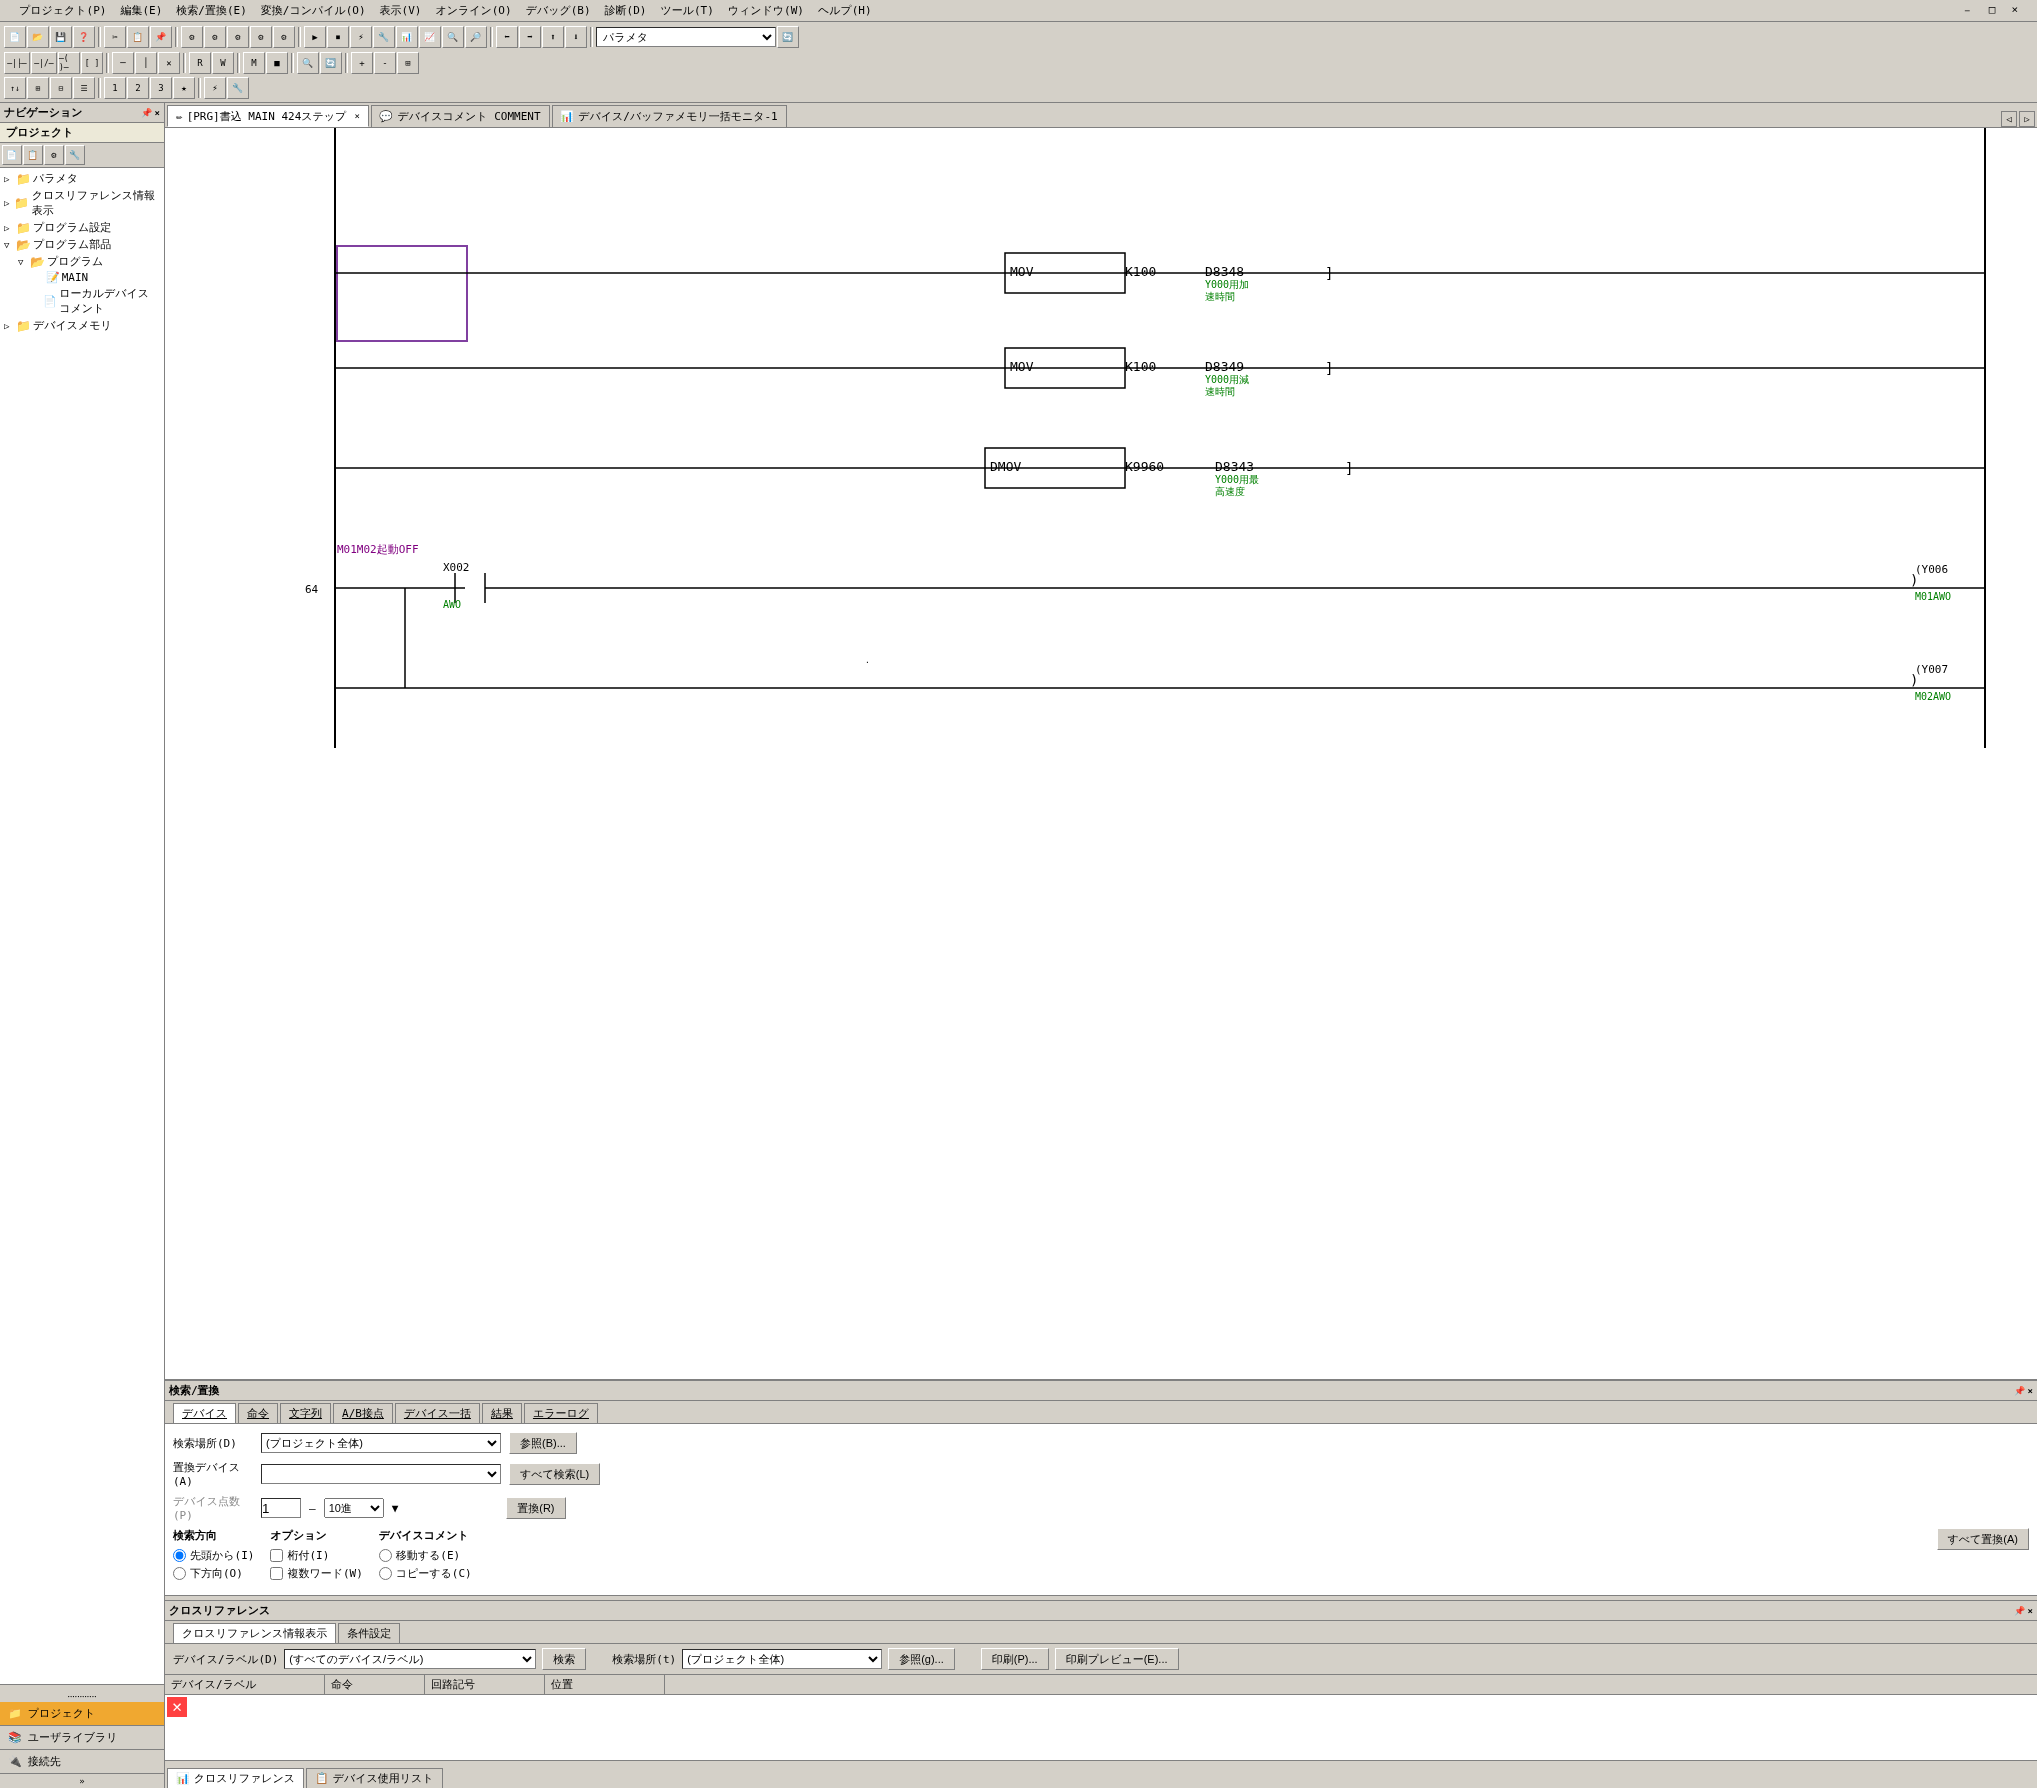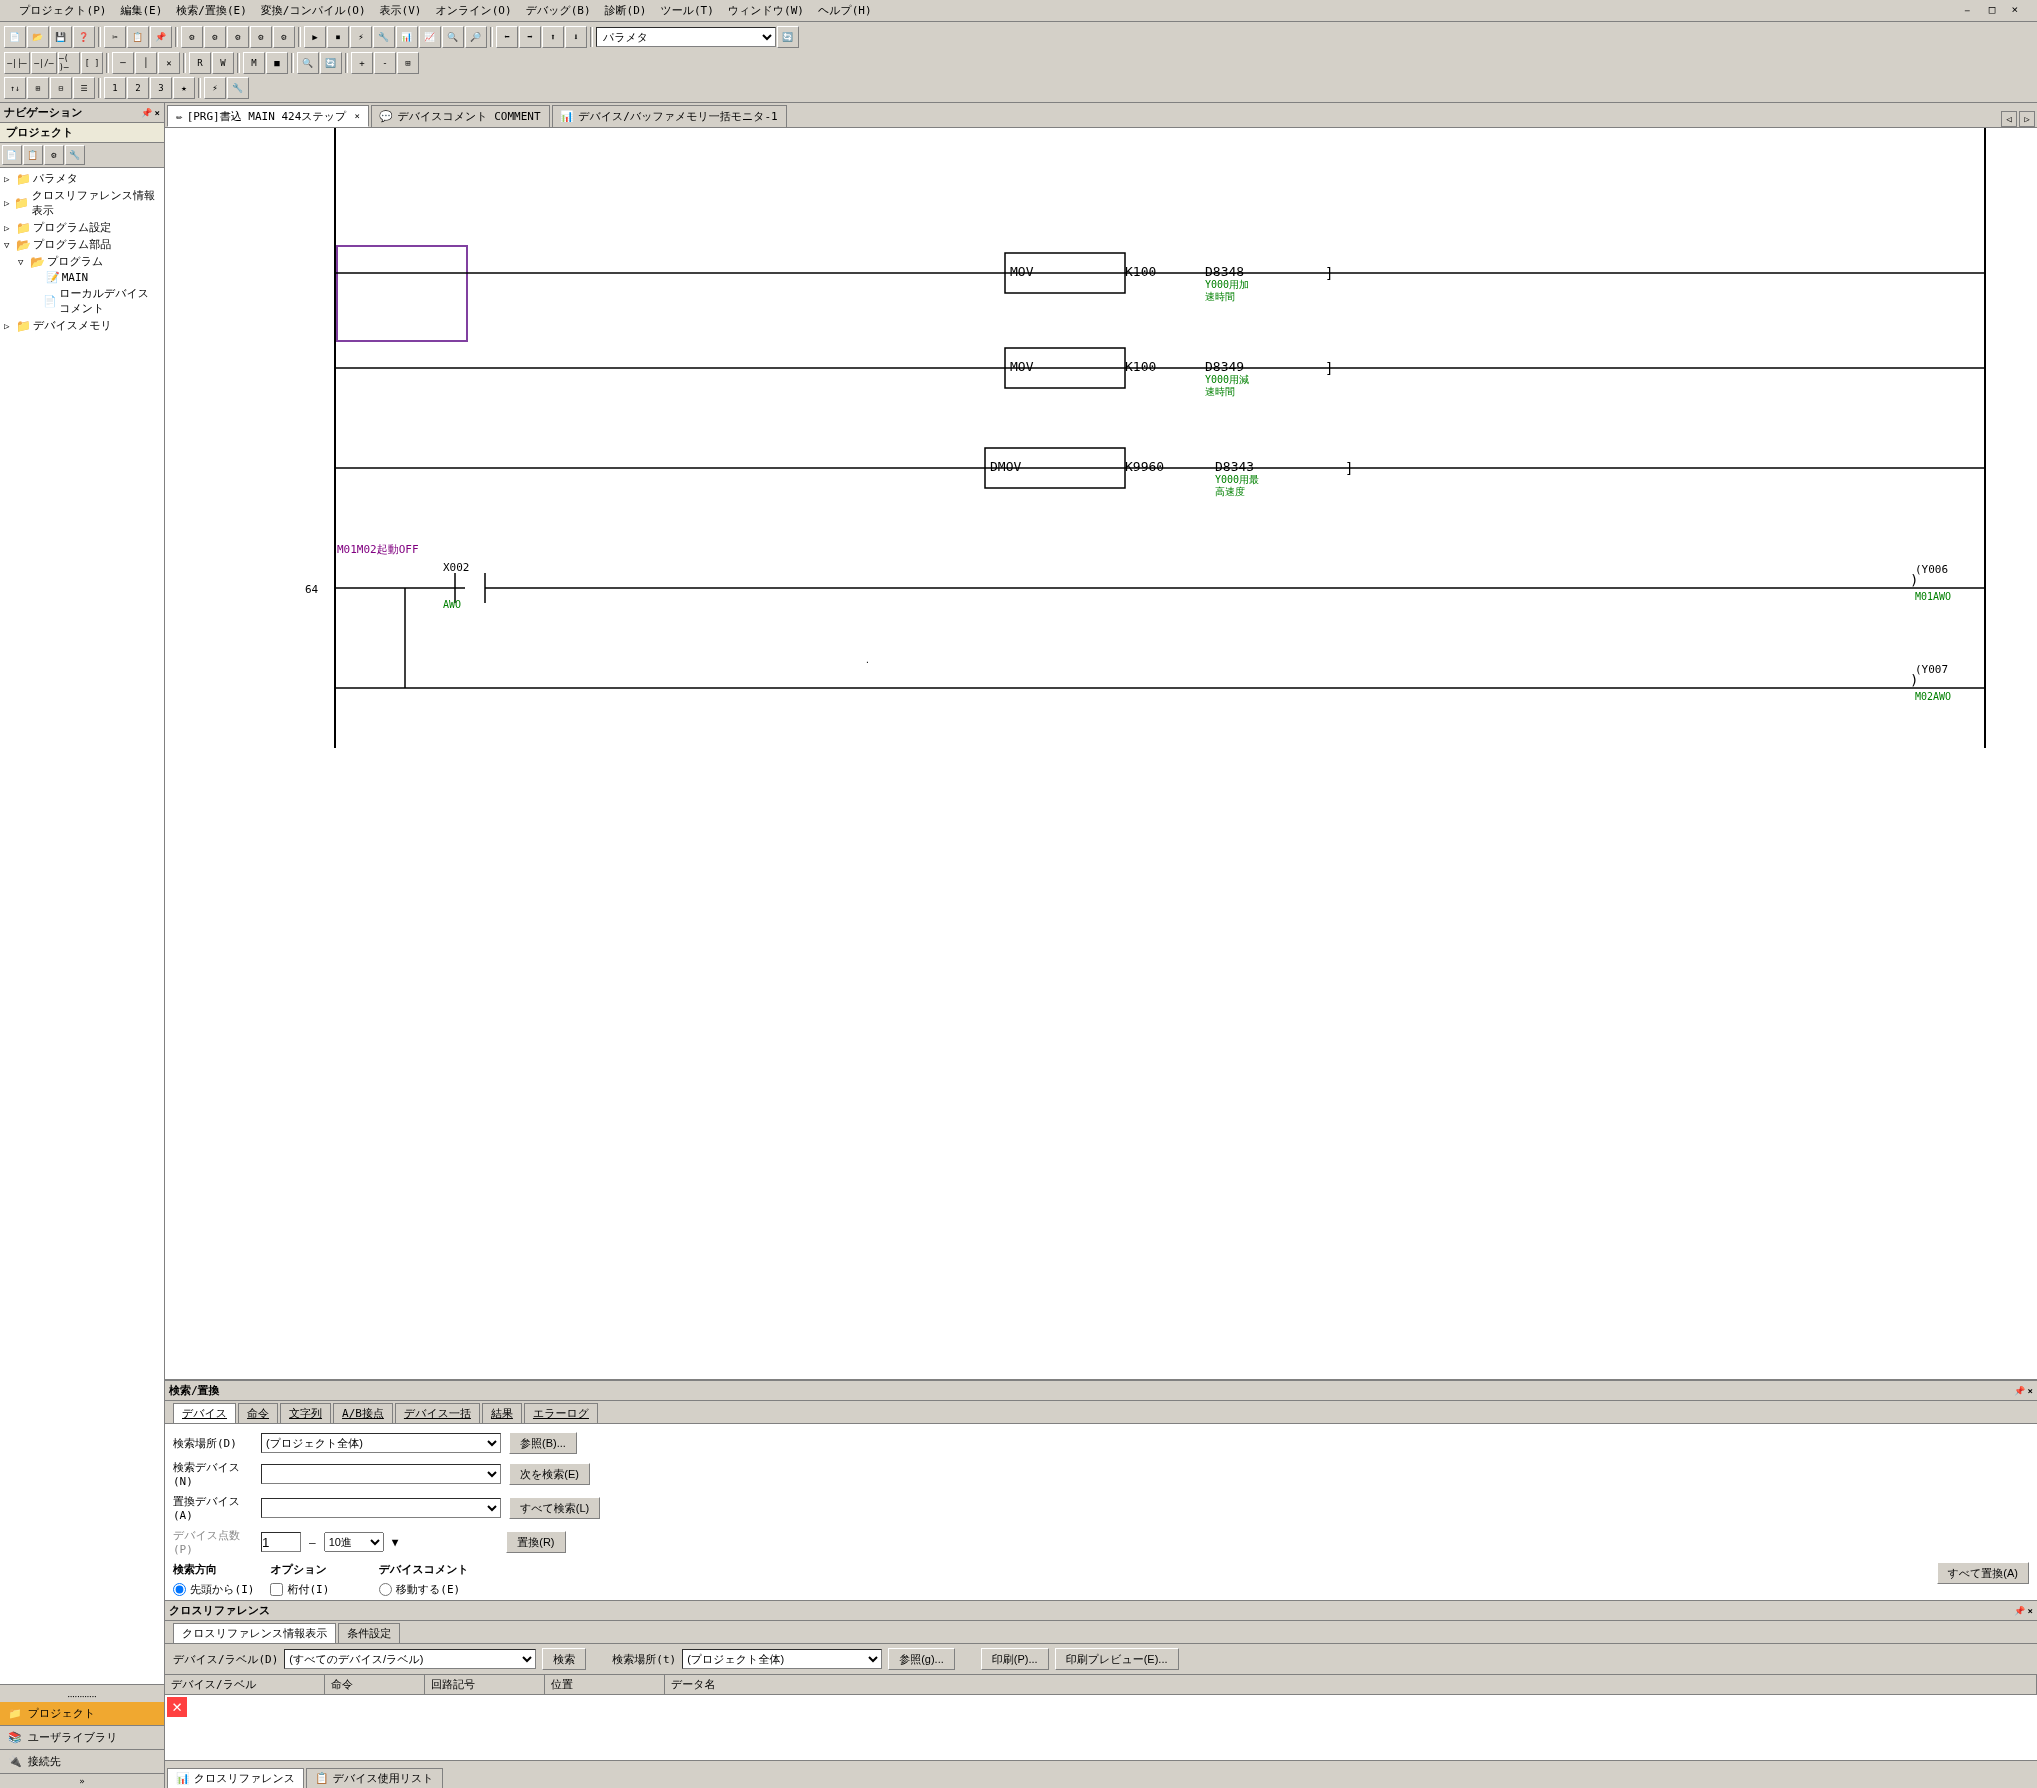--- a/index.html
+++ b/index.html
@@ -381,27 +381,20 @@
           <div class="search-tab">結果</div>
           <div class="search-tab">エラーログ</div>
         </div>
         <div class="search-content">
           <div class="search-row">
             <span class="search-label">検索場所(D)</span>
             <select class="search-combo">
               <option>(プロジェクト全体)</option>
             </select>
             <button class="search-btn">参照(B)...</button>
-          </div>
-          <div class="search-row">
-            <span class="search-label">検索デバイス(N)</span>
-            <select class="search-combo">
-              <option></option>
-            </select>
-            <button class="search-btn">次を検索(E)</button>
           </div>
           <div class="search-row">
             <span class="search-label">置換デバイス(A)</span>
             <select class="search-combo">
               <option></option>
             </select>
             <button class="search-btn">すべて検索(L)</button>
           </div>
           <div class="search-row">
             <span class="search-label" style="color:#888;">デバイス点数(P)</span>
@@ -482,21 +475,20 @@
           <button class="search-btn">参照(g)...</button>
           <button class="search-btn" style="margin-left:20px;">印刷(P)...</button>
           <button class="search-btn">印刷プレビュー(E)...</button>
         </div>
         <div class="xref-table">
           <div class="table-header">
             <div class="th-cell" style="width:160px;">デバイス/ラベル</div>
             <div class="th-cell" style="width:100px;">命令</div>
             <div class="th-cell" style="width:120px;">回路記号</div>
             <div class="th-cell" style="width:120px;">位置</div>
-            <div class="th-cell" style="flex:1;">データ名</div>
           </div>
 
           <div style="display:flex; padding:2px;">
             <button class="xref-delete-btn">✕</button>
           </div>
         </div>
       </div>
 
       <div class="bottom-tabs">
         <div class="bottom-tab active">

